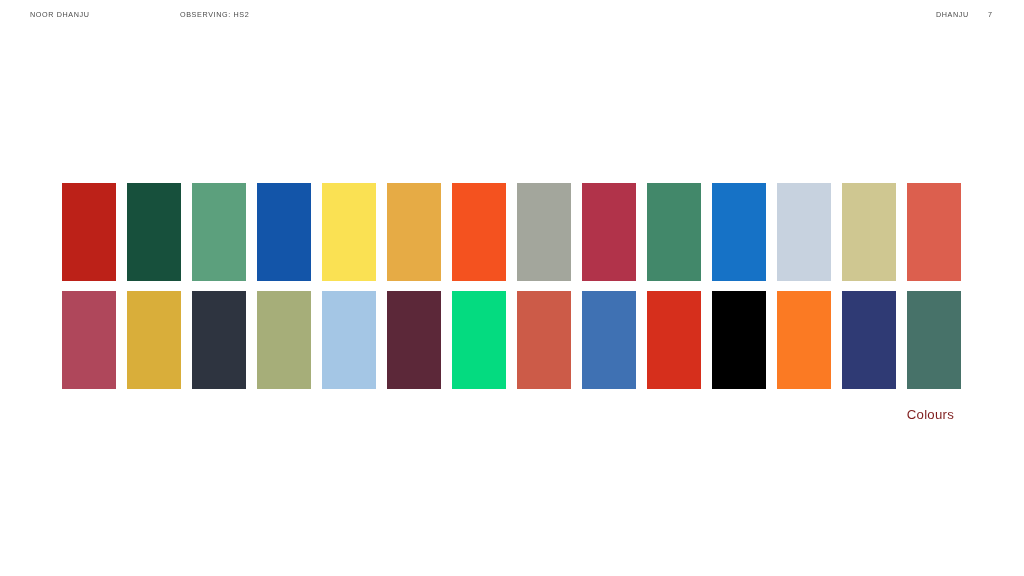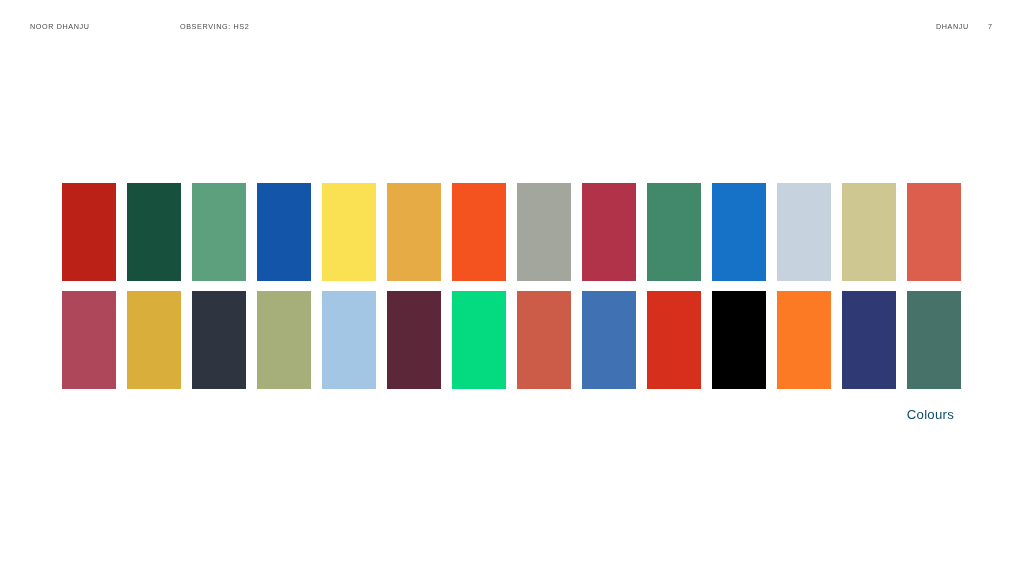--- a/index.html
+++ b/index.html
@@ -14,21 +14,21 @@
     font-family: "Liberation Sans", sans-serif;
     color: #3a3a3a;
     overflow: hidden;
     position: relative;
     -webkit-font-smoothing: antialiased;
   }
 
   
   .slide-header {
     position: absolute;
-    top: 12px;
+    top: 0;
     left: 0;
     width: 825px;
     height: 26px;
   }
   .hdr-item {
     position: absolute;
     top: 10px;
     font-size: 7.2px;
     letter-spacing: 0.62px;
     line-height: 9px;
@@ -64,21 +64,21 @@
   
   .caption {
     position: absolute;
     left: 760px;
     top: 406px;
     width: 194px;
     text-align: right;
     font-size: 13.2px;
     line-height: 17px;
     letter-spacing: 0.25px;
-    color: #0c4a6e;
+    color: #7f1d1d;
     white-space: nowrap;
   }
 </style>
 </head>
 <body style="background: rgb(255, 255, 255);">
 
 <div class="slide-header">
   <div class="hdr-item hdr-author">NOOR DHANJU</div>
   <div class="hdr-item hdr-subject">OBSERVING: HS2</div>
   <div class="hdr-item hdr-section">DHANJU</div>

